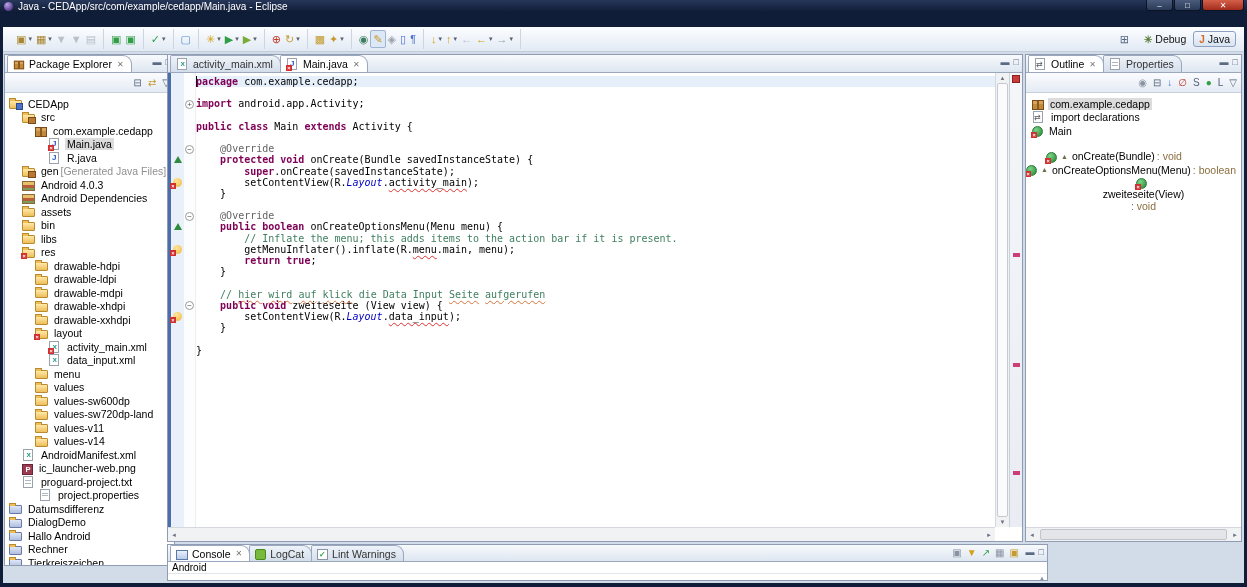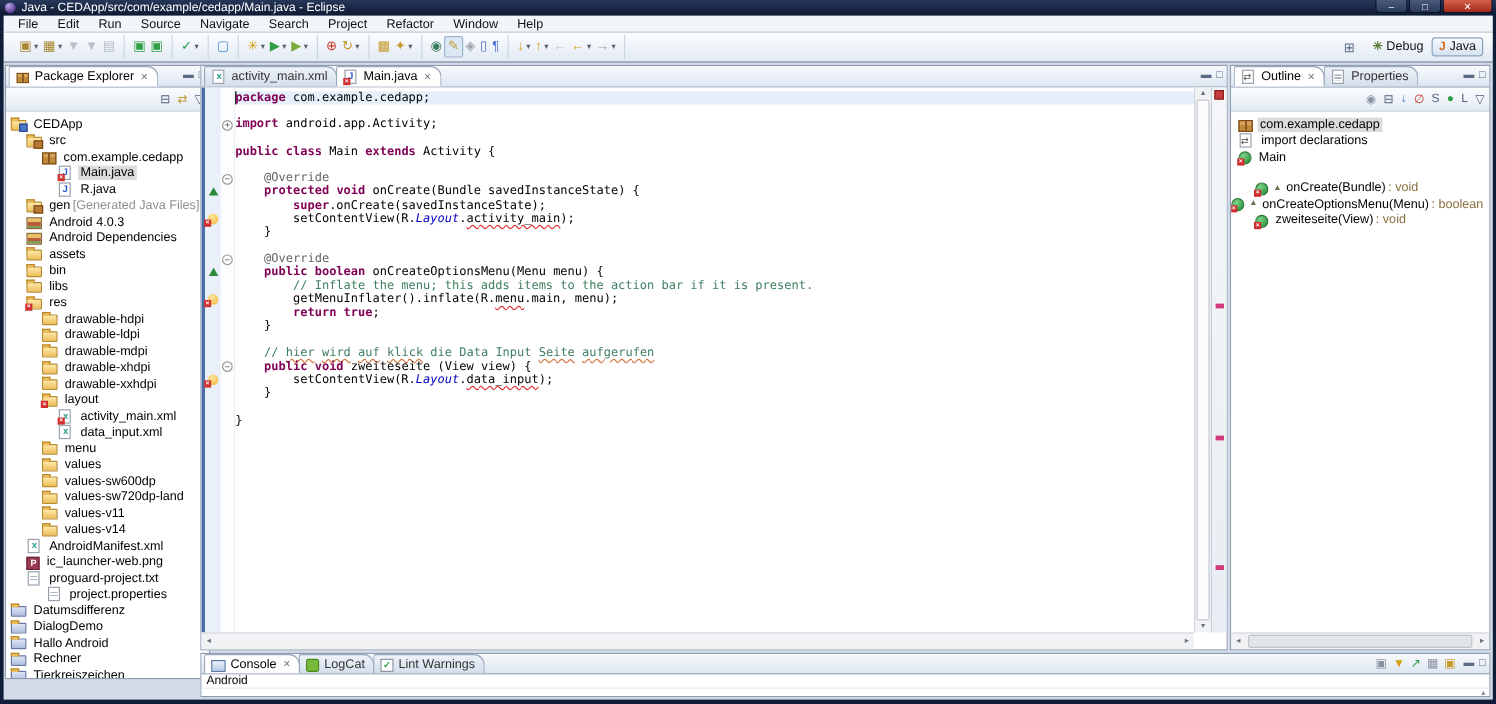--- a/index.html
+++ b/index.html
@@ -155,32 +155,20 @@
   <div class="titlebar">
     <span class="app-icon"></span>
     <span class="title-text">Java - CEDApp/src/com/example/cedapp/Main.java - Eclipse</span>
     <span class="win-controls">
       <span class="wc min">–</span>
       <span class="wc max">□</span>
       <span class="wc close">✕</span>
     </span>
   </div>
 
-  <div class="menubar" id="menubar">
-      <span class="menu-item">File</span>
-      <span class="menu-item">Edit</span>
-      <span class="menu-item">Run</span>
-      <span class="menu-item">Source</span>
-      <span class="menu-item">Navigate</span>
-      <span class="menu-item">Search</span>
-      <span class="menu-item">Project</span>
-      <span class="menu-item">Refactor</span>
-      <span class="menu-item">Window</span>
-      <span class="menu-item">Help</span>
-    </div>
 
   <div class="toolbar">
     <span id="tbgroups" style="display:flex;align-items:center;">
         <span class="tb-group">
           <span class="tb-btn">
             <span class="tb-glyph" style="color: rgb(168, 133, 46);">▣</span>
             <span class="tb-dd">▾</span>
           </span>
           <span class="tb-btn">
             <span class="tb-glyph" style="color: rgb(168, 133, 46);">▦</span>
@@ -570,34 +558,34 @@
             <span class="ovr-arrow">▲</span>
             <span class="lbl">onCreate(Bundle)</span>
             <span class="ret"> : void</span>
           </div>
           <div class="trow" style="">
             <span class="ti ti-method err"></span>
             <span class="ovr-arrow">▲</span>
             <span class="lbl">onCreateOptionsMenu(Menu)</span>
             <span class="ret"> : boolean</span>
           </div>
-          <div class="trow" style="padding-left: 20px;">
+          <div class="trow" style="padding-left: 20px; flex-direction: column;">
             <span class="ti ti-method err"></span>
             <span class="lbl">zweiteseite(View)</span>
             <span class="ret"> : void</span>
           </div>
         </div>
       <div class="hsb" style="left:0;right:0;">
         <span class="har" style="left:0;">◂</span>
         <div class="hthumb" style="left:14px;right:14px;"></div>
         <span class="har" style="right:0;">▸</span>
       </div>
     </div>
 
-    <div class="panel" style="left:164px;top:492px;width:1075px;height:37px;">
+    <div class="panel" style="left:164px;top:492px;width:881px;height:37px;">
       <div class="tabrow" style="height:17px;" id="conTabs">
         <span class="vtab active" style="height: 16px;">
             <span class="ti ti-console"></span>
             <span>Console</span>
             <span class="tab-close">✕</span>
           </span>
           <span class="vtab" style="height: 16px;">
             <span class="ti ti-logcat"></span>
             <span>LogCat</span>
           </span>

